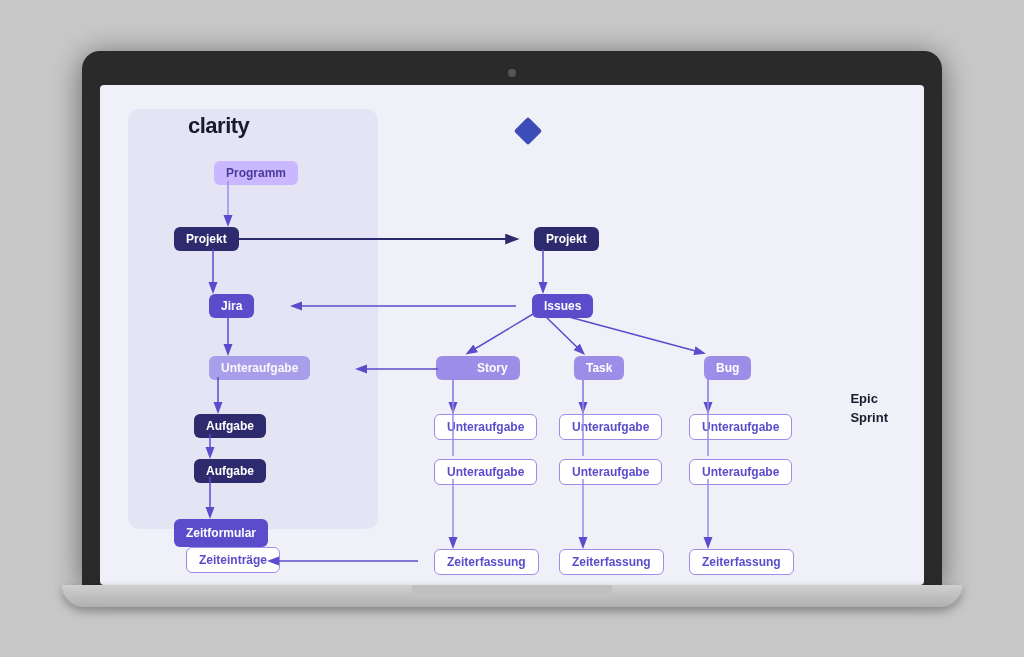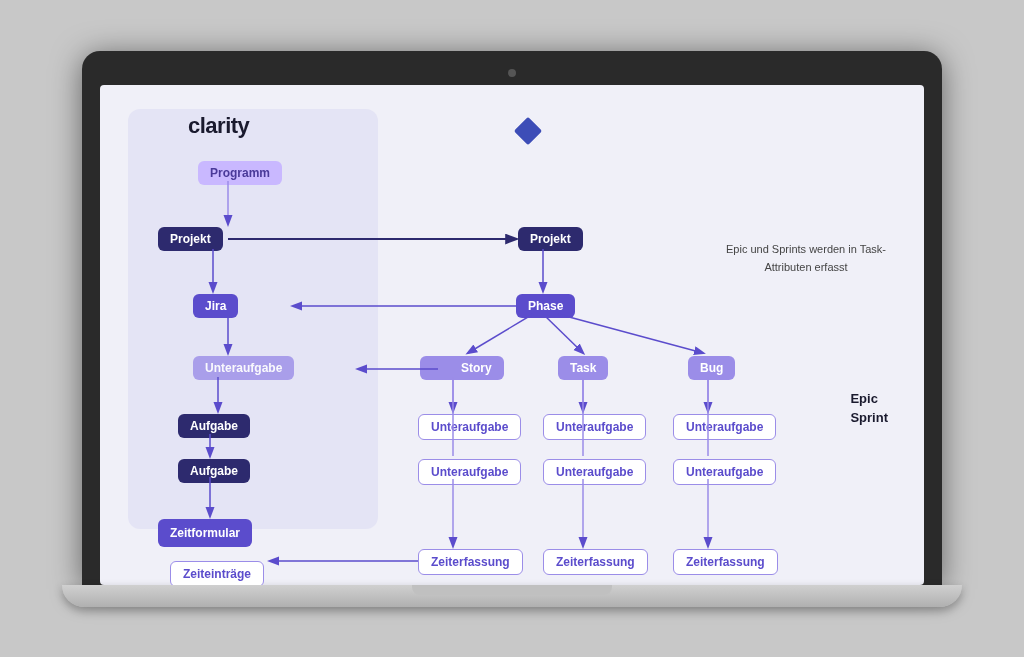--- a/index.html
+++ b/index.html
@@ -77,20 +77,21 @@
 
     
     .box {
       border-radius: 6px;
       padding: 5px 12px;
       font-size: 12px;
       font-weight: 600;
       text-align: center;
       display: inline-block;
       white-space: nowrap;
+      margin-left: 16px;
     }
     .box-dark { background: #2d2a6e; color: #fff; }
     .box-purple { background: #5b4ccc; color: #fff; }
     .box-light-purple { background: #9b8de8; color: #fff; }
     .box-outline { background: #fff; color: #5b4ccc; border: 1.5px solid #9b8de8; }
     .box-pink { background: #c9b8ff; color: #4a3a99; }
 
     
     .diagram-svg {
       position: absolute;
@@ -136,47 +137,44 @@
           <div style="position:absolute; left:60px; top:4px;">
             <span style="font-size:22px; font-weight:800; color:#1a1a2e; letter-spacing:-0.5px;">
               <span>clarity</span>
             </span>
           </div>
 
           <div style="position:absolute; left:390px; top:12px; display:flex; align-items:center; gap:8px;">
             <div class="jira-diamond"></div>
           </div>
 
-          <div style="position:absolute; right:10px; top:130px; max-width:160px; text-align:center;">
-            <span class="note-text">Epic und Sprints werden in Task-Attributen erfasst</span>
-          </div>
 
           <div style="position:absolute; right:8px; top:280px; text-align:left;">
             <div style="font-size:13px; font-weight:700; color:#1a1a2e; line-height:1.5;">Epic<br>Sprint</div>
           </div>
 
           <div class="abs-box box box-pink" style="left:70px; top:52px;">Programm</div>
 
           <div class="abs-box box box-dark" style="left:30px; top:118px;">Projekt</div>
 
           <div class="abs-box box box-purple" style="left:65px; top:185px;">Jira</div>
 
           <div class="abs-box box box-light-purple" style="left:65px; top:247px; opacity:0.8;">Unteraufgabe</div>
 
           <div class="abs-box box box-dark" style="left:50px; top:305px;">Aufgabe</div>
 
           <div class="abs-box box box-dark" style="left:50px; top:350px;">Aufgabe</div>
 
           <div class="abs-box box box-purple" style="left:30px; top:410px; padding:7px 12px;">Zeitformular</div>
 
-          <div class="abs-box box box-outline" style="left:42px; top:452px;">Zeiteinträge</div>
+          <div class="abs-box box box-outline" style="left:42px; top:438px;">Zeiteinträge</div>
 
           <div class="abs-box box box-dark" style="left:390px; top:118px;">Projekt</div>
 
-          <div class="abs-box box box-purple" style="left:388px; top:185px;">Phase</div>
+          <div class="abs-box box box-purple" style="left:388px; top:185px;">Issues</div>
 
           <div class="abs-box box box-light-purple" style="left:292px; top:247px;padding-left:41px;">Story</div>
 
           <div class="abs-box box box-light-purple" style="left:430px; top:247px;">Task</div>
 
           <div class="abs-box box box-light-purple" style="left:560px; top:247px;">Bug</div>
 
           <div class="abs-box box box-outline" style="left:290px; top:305px;">Unteraufgabe</div>
 
           <div class="abs-box box box-outline" style="left:290px; top:350px;">Unteraufgabe</div>

